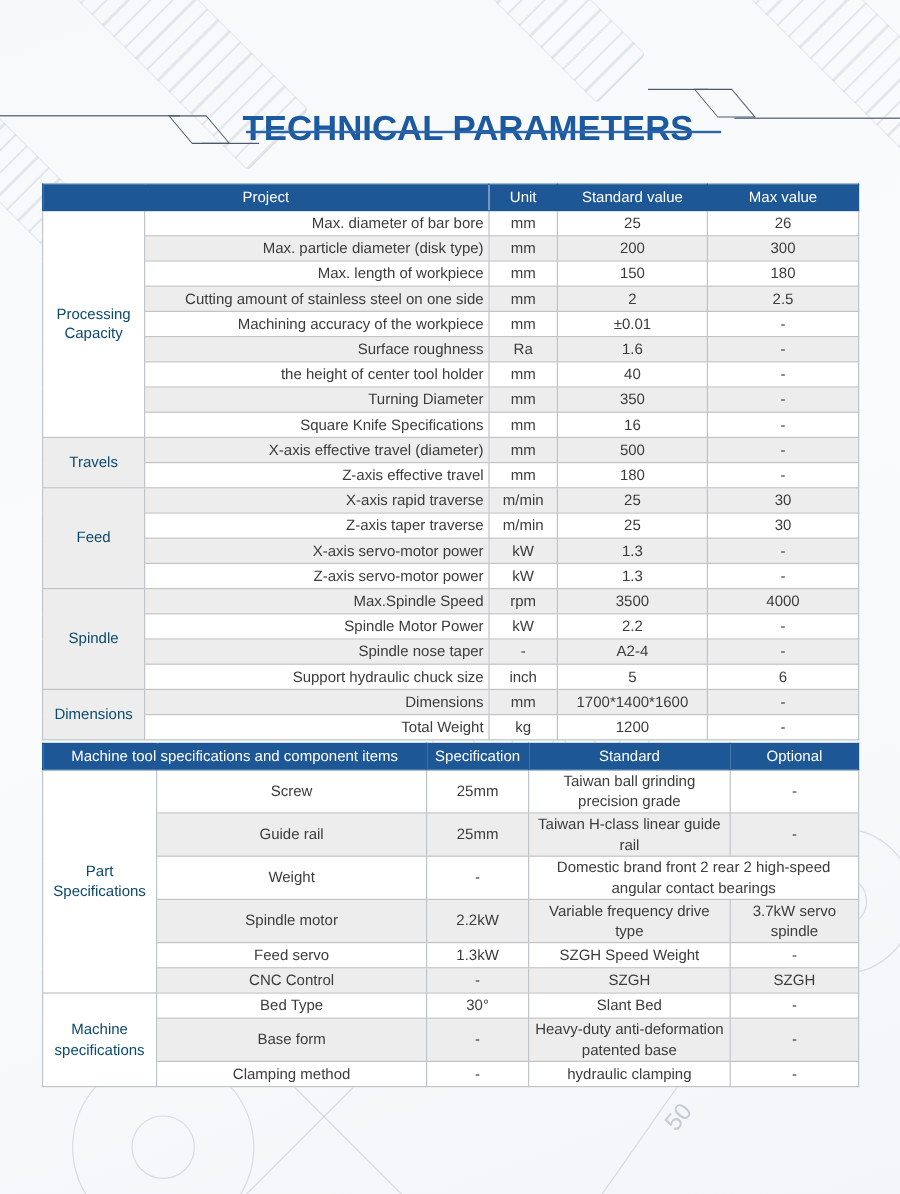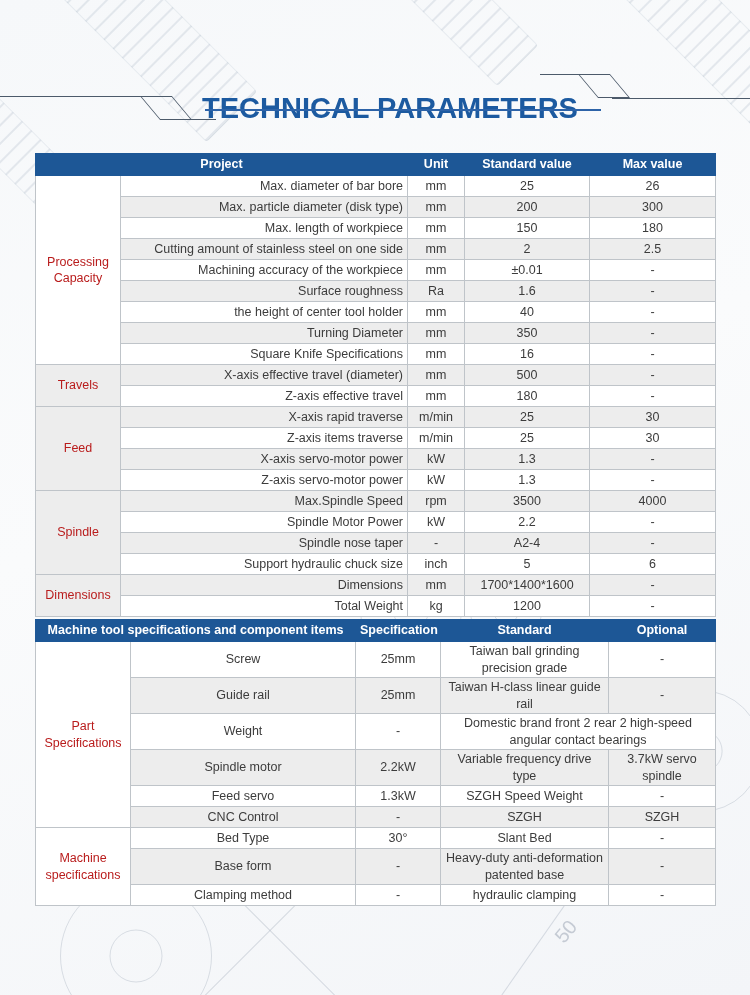--- a/index.html
+++ b/index.html
@@ -72,27 +72,27 @@
   .tbl-spec{top:153px;}
   .tbl-comp{top:619px;}
   .tbl td,.tbl th{
     border:1px solid #bfc4c9;
     font-size:12.5px;color:#3c3c3c;font-weight:400;
     text-align:center;vertical-align:middle;
     padding:1px 4px;line-height:1.32;height:18px;
     overflow:hidden;
   }
   .tbl thead th{
-    background:#1d5796;color:#ffffff;font-weight:700;height:19px;
+    background:#1d5796;color:#ffffff;font-weight:400;height:19px;
     border:1px solid #1d5796;border-left:1px solid rgba(255,255,255,.45);
     font-size:12.5px;
   }
   .tbl thead th:first-child{border-left:1px solid #1d5796;}
   .tbl tr.alt td{background:#ededed;}
-  .tbl td.group-cell{background:#ffffff;color:#b91c1c;}
+  .tbl td.group-cell{background:#ffffff;color:#0c4a6e;}
   .tbl td.left{text-align:right;padding-left:9px;}
   
   .footnote{
     position:absolute;left:38px;top:905px;width:660px;z-index:1;
     font-size:12.5px;color:#444;line-height:1.55;
   }
 </style>
 </head>
 <body>
 
@@ -218,21 +218,21 @@
           <td>-</td>
         </tr>
         <tr class="alt">
           <td class="group-cell" rowspan="4">Feed</td>
           <td class="left">X-axis rapid traverse</td>
           <td>m/min</td>
           <td>25</td>
           <td>30</td>
         </tr>
         <tr>
-          <td class="left">Z-axis items traverse</td>
+          <td class="left">Z-axis taper traverse</td>
           <td>m/min</td>
           <td>25</td>
           <td>30</td>
         </tr>
         <tr class="alt">
           <td class="left">X-axis servo-motor power</td>
           <td>kW</td>
           <td>1.3</td>
           <td>-</td>
         </tr>

